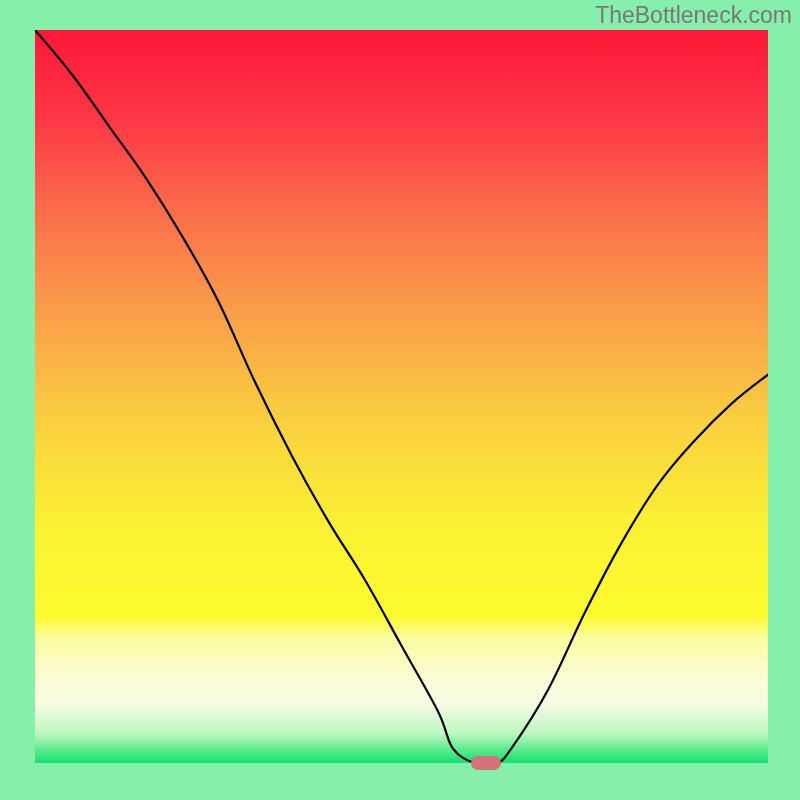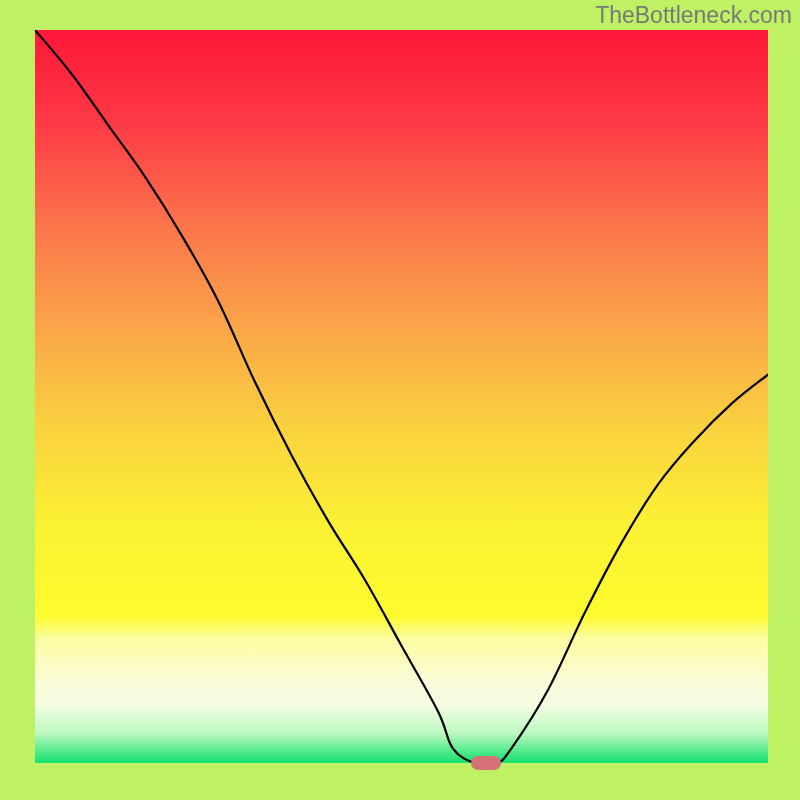--- a/index.html
+++ b/index.html
@@ -7,21 +7,21 @@
     padding: 0;
     width: 800px;
     height: 800px;
     background: #000;
     overflow: hidden;
   }
   .container {
     position: relative;
     width: 800px;
     height: 800px;
-    background: #bef264;
+    background: #86efac;
   }
   .watermark {
     position: absolute;
     top: 2px;
     right: 8px;
     font-family: Arial, Helvetica, sans-serif;
     font-size: 23px;
     font-weight: 500;
     color: #787878;
     letter-spacing: 0px;

